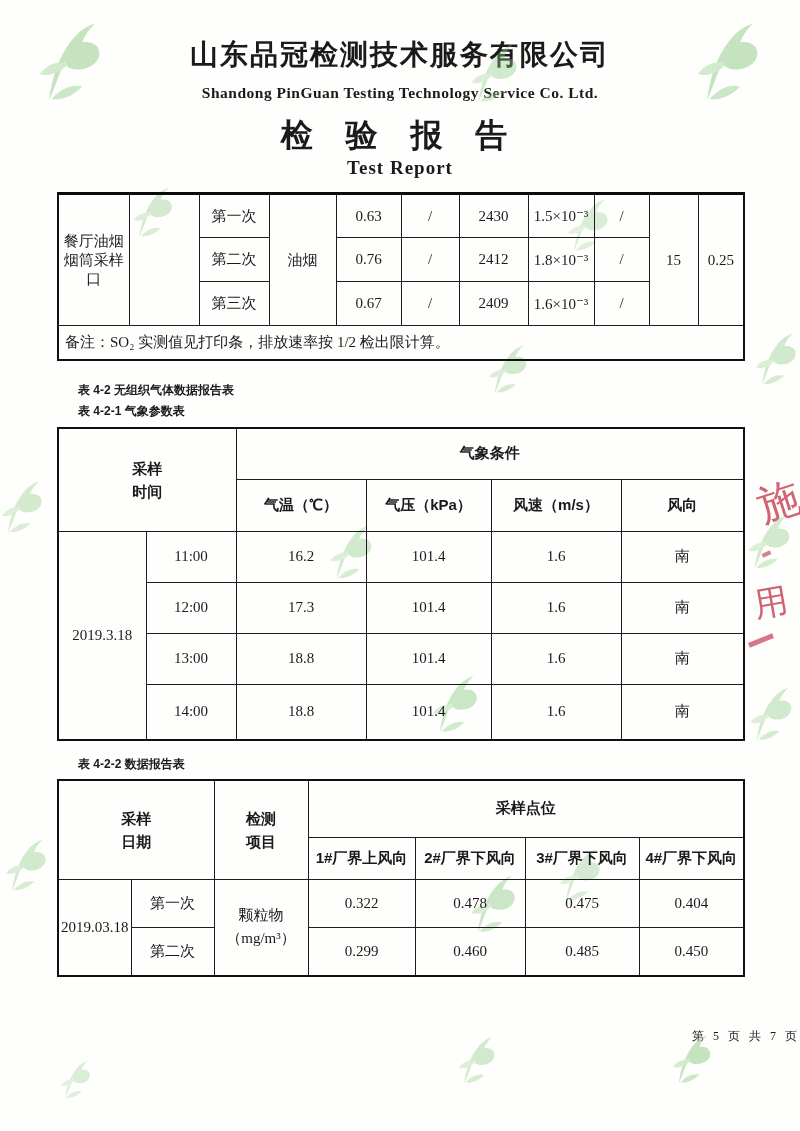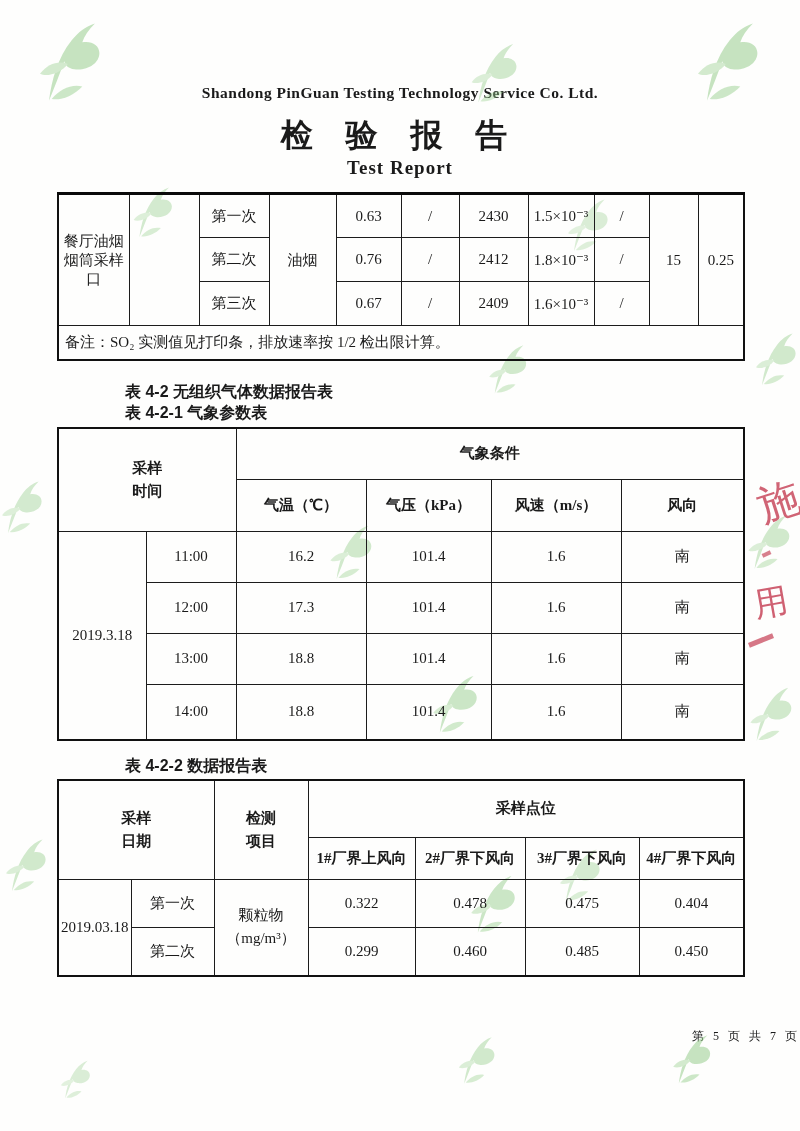--- a/index.html
+++ b/index.html
@@ -16,34 +16,34 @@
   .ctr{left:0;width:800px;text-align:center;}
   .hei{font-family:"Liberation Sans","DejaVu Sans",sans-serif;font-weight:bold;}
 
   
   .company-cn{top:36px;font-size:28px;letter-spacing:2px;}
   .company-en{top:84px;font-size:15.5px;font-weight:bold;letter-spacing:0.5px;}
   .title-cn{top:114px;font-size:32px;letter-spacing:12px;}
   .title-en{top:157px;font-size:19px;font-weight:bold;letter-spacing:1px;}
 
   
-  .caption{font-size:16px;margin-left:47px;}
+  .caption{font-size:12px;}
 
   
   table{border-collapse:collapse;table-layout:fixed;background:transparent;z-index:2;}
   td{
     border:1.5px solid #1c1c1c;
     text-align:center;vertical-align:middle;
     font-size:15px;padding:0 2px;
     overflow:hidden;
   }
   .t1{border:2.5px solid #111;border-top:3.5px solid #0a0a0a;}
   .t2,.t3{border:2.5px solid #111;}
   td.pre{white-space:pre-line;line-height:1.55;}
-  td.hd{font-family:Liberation Serif, serif;font-weight:bold;}
+  td.hd{font-family:Liberation Sans, sans-serif;font-weight:bold;}
   td.note-cell{text-align:left;padding:6px 16px 6px 6px;font-size:15px;}
 
   
   .wm{position:absolute;z-index:1;pointer-events:none;}
 
   
   .stamp-frag{
     position:absolute;z-index:3;color:#c43a50;
     font-family:"Liberation Serif","DejaVu Serif",serif;
     pointer-events:none;
@@ -115,20 +115,21 @@
   <svg class="wm" style="left:448px;top:1034px;opacity:.4" width="54" height="54" viewBox="0 0 100 100">
       <use href="#pleaf"></use>
     </svg>
   <svg class="wm" style="left:662px;top:1032px;opacity:.5" width="56" height="56" viewBox="0 0 100 100">
       <use href="#pleaf"></use>
     </svg>
   <svg class="wm" style="left:52px;top:1058px;opacity:.32" width="44" height="44" viewBox="0 0 100 100">
       <use href="#pleaf"></use>
     </svg>
 
+  <div class="abs ctr hei company-cn">山东品冠检测技术服务有限公司</div>
   <div class="abs ctr company-en">Shandong PinGuan Testing Technology Service Co. Ltd.</div>
   <div class="abs ctr hei title-cn">检 验 报 告</div>
   <div class="abs ctr title-en">Test Report</div>
 
   <table class="abs t1" style="left:57px;top:192px;width:686px;">
     <colgroup>
       <col style="width:71px">
         <col style="width:70px">
         <col style="width:70px">
         <col style="width:67px">

